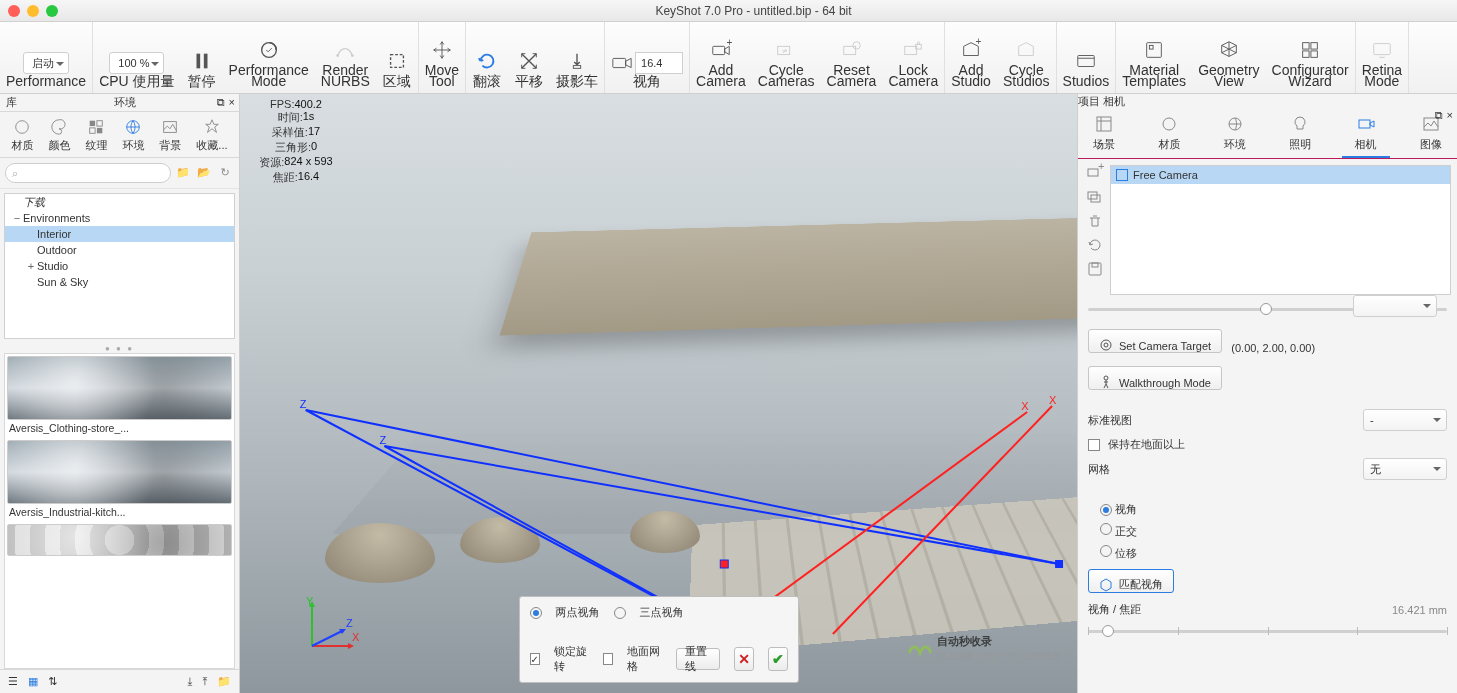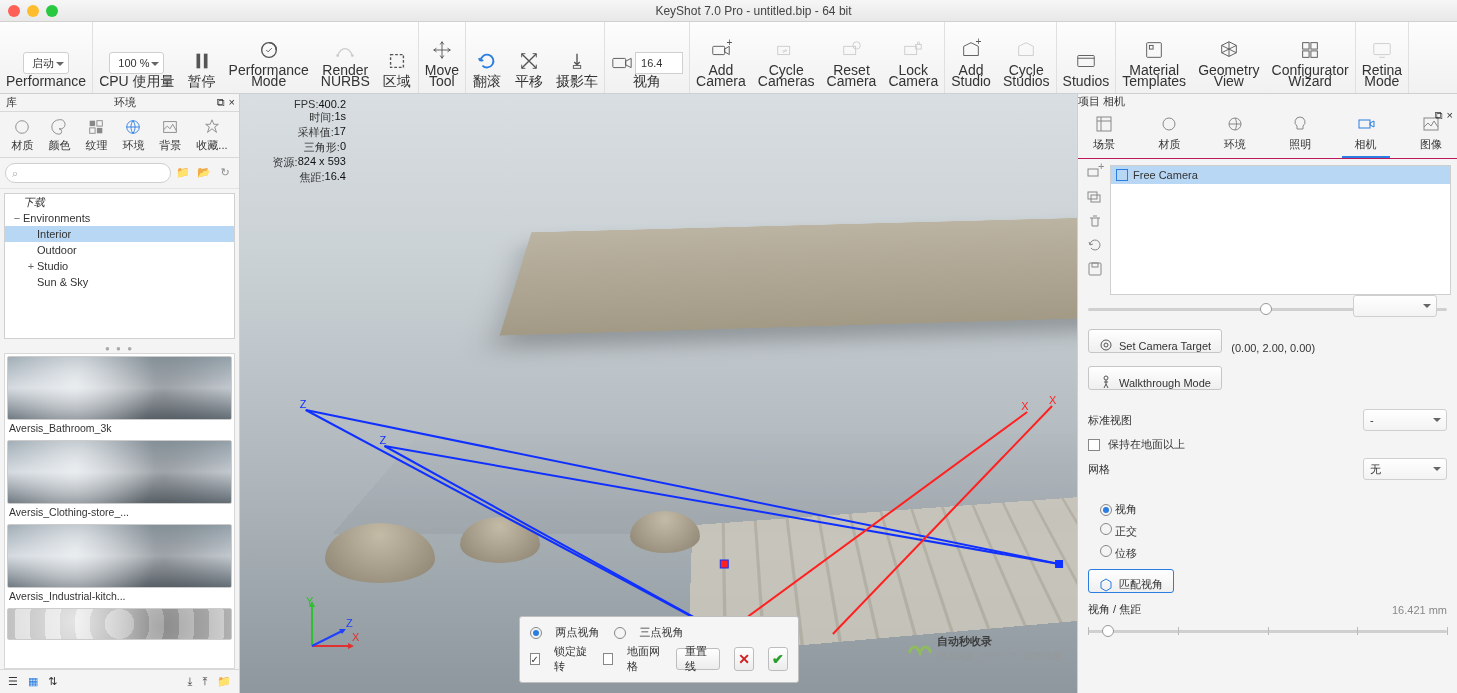--- a/index.html
+++ b/index.html
@@ -52,25 +52,25 @@
 .thumb .cap{font-size:10.5px;padding:2px 2px 4px;color:#333;white-space:nowrap;overflow:hidden;text-overflow:ellipsis}
 .bbar{height:24px;border-top:1px solid #d8d8d8;display:flex;align-items:center;gap:10px;padding:0 8px;color:#666}
 
 
 .viewport{flex:1;position:relative;background:linear-gradient(#d8dee1 0%,#c9d0d4 30%,#aeb6bb 65%,#8d979d 100%);overflow:hidden}
 .slab{position:absolute;left:280px;top:82px;width:710px;height:190px;background:linear-gradient(#bcb4a3,#a39a86);transform:perspective(1400px) rotateX(58deg) rotateZ(-3deg);box-shadow:0 22px 30px rgba(0,0,0,.25)}
 .floor{position:absolute;left:180px;bottom:0;right:-20px;height:260px;background:linear-gradient(#b2b9be,#989fa5);transform:perspective(1200px) rotateX(72deg);transform-origin:top;opacity:.55}
 .walk{position:absolute;left:460px;bottom:-20px;width:760px;height:320px;transform:perspective(1600px) rotateX(68deg) rotateZ(-12deg);background:repeating-linear-gradient(90deg,#cfc9bd 0 30px,#b8b1a2 30px 33px);opacity:.8}
 .bowl{position:absolute;width:110px;height:60px;background:radial-gradient(ellipse at 50% 20%,#c4bba7,#8a8170);border-radius:50%/60% 60% 40% 40%}
 .stats{position:absolute;left:6px;top:4px;background:transparent;color:#222;font-size:11px}
-.stats div{display:flex;justify-content:flex-end;width:100px}
+.stats div{display:flex;justify-content:center;width:100px}
 .stats .k{color:#333}.stats .v{color:#111;text-align:right}
 svg.overlay{position:absolute;inset:0;width:100%;height:100%;pointer-events:none}
 .axis-w{position:absolute;left:54px;bottom:32px;width:70px;height:70px}
-.vp-panel{position:absolute;left:50%;bottom:10px;transform:translateX(-50%);width:280px;background:#f5f5f5;border:1px solid #bfbfbf;border-radius:3px;padding:8px 10px;display:flex;flex-direction:column;gap:4px}
+.vp-panel{position:absolute;left:50%;bottom:10px;transform:translateX(-50%);width:280px;background:#f5f5f5;border:1px solid #bfbfbf;border-radius:3px;padding:8px 10px;display:flex;flex-direction:column;gap:24px}
 .rrow{display:flex;align-items:center;gap:14px}
 .radio{width:12px;height:12px;border:1px solid #888;border-radius:50%;display:inline-flex;align-items:center;justify-content:center}
 .radio.on::after{content:"";width:6px;height:6px;background:#2b7de1;border-radius:50%}
 .cb{width:12px;height:12px;border:1px solid #888;display:inline-flex;align-items:center;justify-content:center;background:#fff}
 .cb.on::after{content:"✓";font-size:10px;color:#333}
 .btn{height:22px;border:1px solid #bdbdbd;background:linear-gradient(#fff,#ececec);border-radius:3px;padding:0 8px;display:inline-flex;align-items:center;font-size:11px}
 .sq{width:24px;height:24px;border:1px solid #bdbdbd;background:linear-gradient(#fff,#ececec);border-radius:3px;display:inline-flex;align-items:center;justify-content:center;font-size:14px}
 
 
 .right{width:380px;background:#f4f4f4;border-left:1px solid #cfcfcf;display:flex;flex-direction:column;overflow:hidden}
@@ -386,24 +386,20 @@
         </div>
       <div class="trow">
           <span class="exp" style="margin-left:14px"></span>
           <span>Sun &amp; Sky</span>
         </div>
     </div>
     <div class="handle">● ● ●</div>
     <div class="thumbs">
       <div class="thumb">
           <div class="img"></div>
-          <div class="cap">Aversis_Bathroom_3k</div>
-        </div>
-      <div class="thumb">
-          <div class="img"></div>
           <div class="cap">Aversis_Clothing-store_...</div>
         </div>
       <div class="thumb">
           <div class="img"></div>
           <div class="cap">Aversis_Industrial-kitch...</div>
         </div>
       <div class="thumb">
           <div class="img" style="height:32px;background:repeating-radial-gradient(circle,#ddd 0 15px,#bbb 15px 30px)"></div>
           <div class="cap"></div>
         </div>

